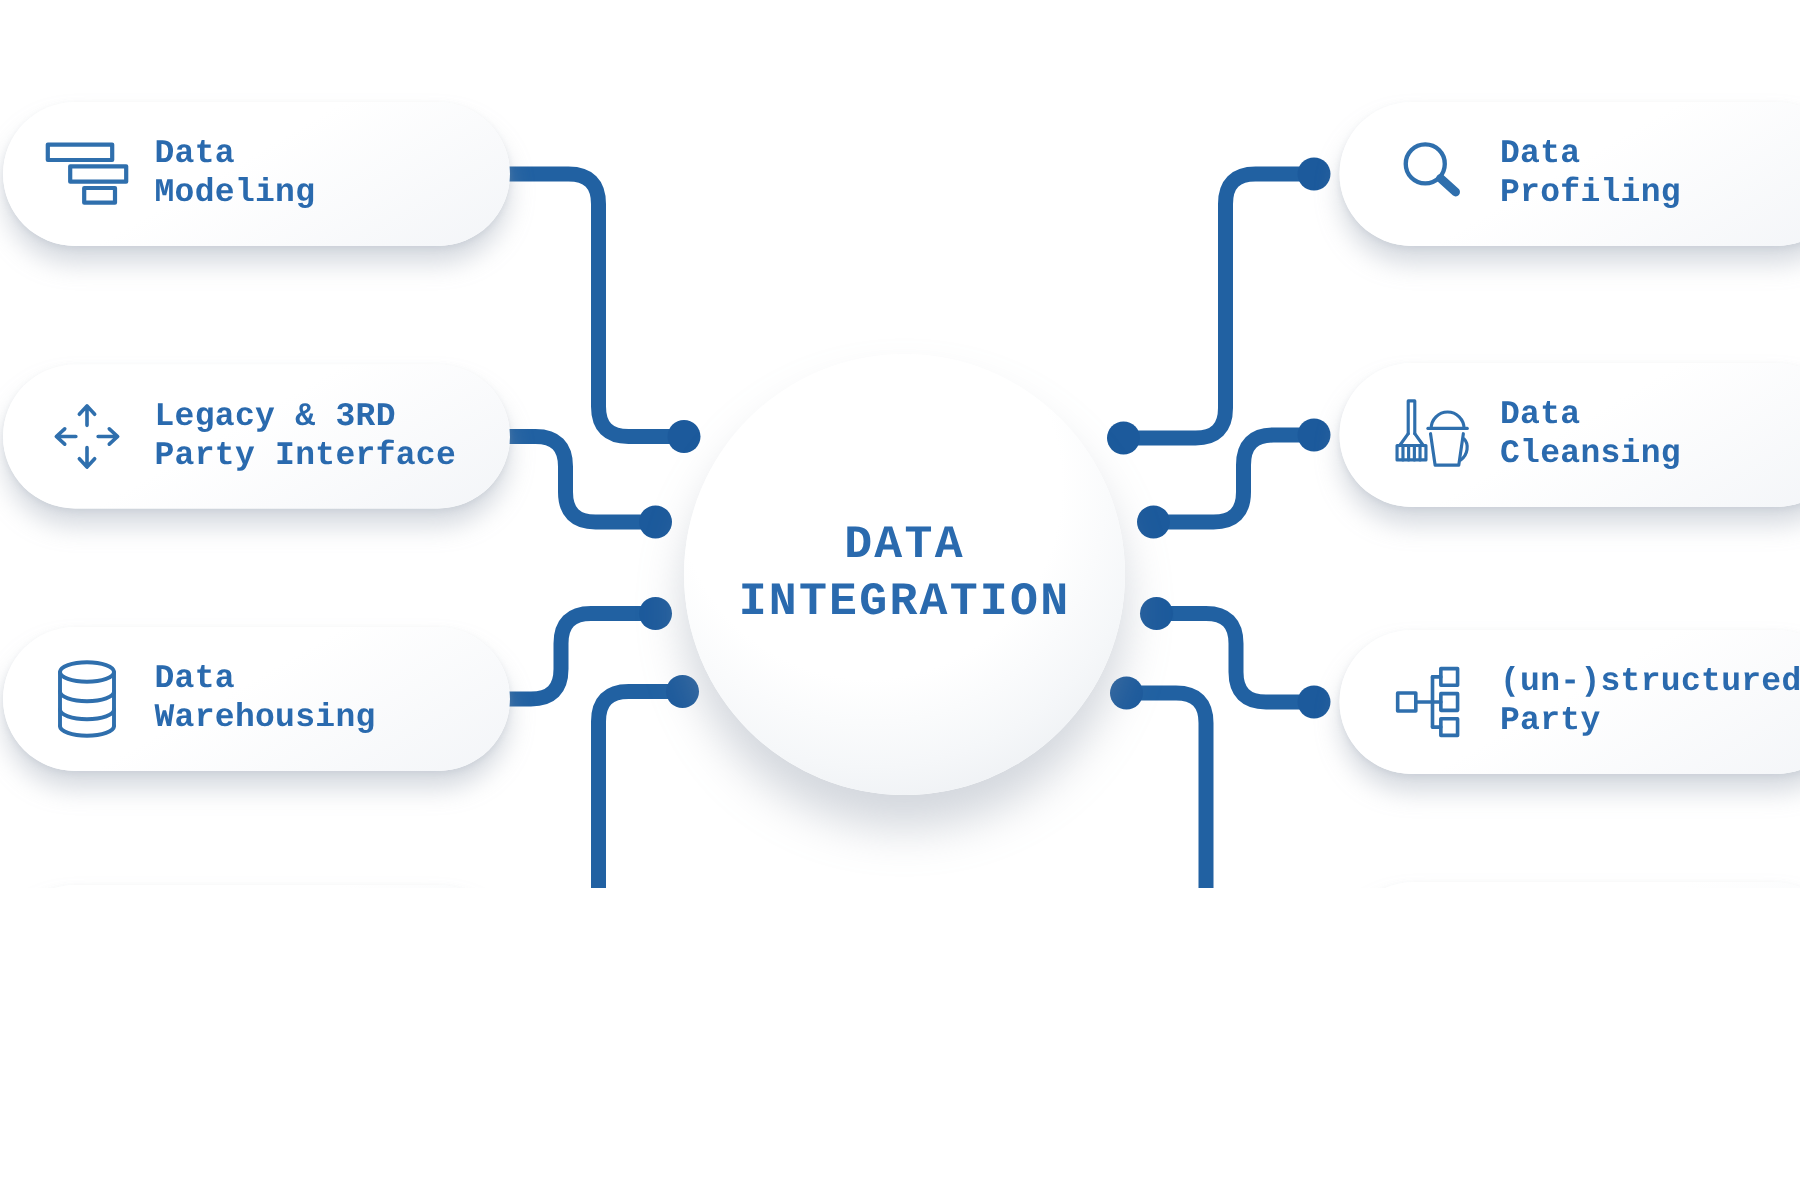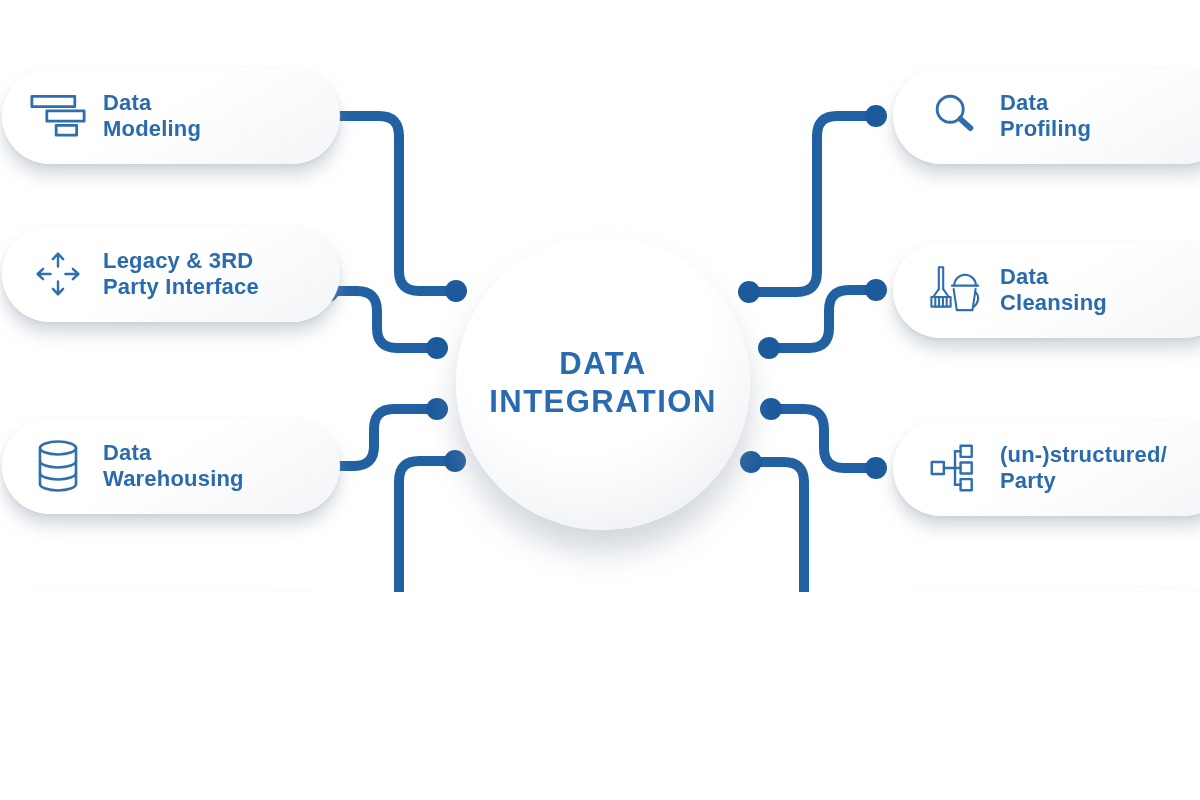--- a/index.html
+++ b/index.html
@@ -1,21 +1,21 @@
 <!DOCTYPE html>
 <html><head>
 <meta charset="utf-8">
 <style>
   html,body{margin:0;padding:0;background:#ffffff;}
   .stage{
     position:relative;
     width:1200px;height:592px;
     background:#ffffff;
     overflow:hidden;
-    font-family:Liberation Sans, sans-serif;
+    font-family:Liberation Mono, monospace;
   }
   .connectors{position:absolute;left:0;top:0;width:1200px;height:800px;}
   .pill{
     position:absolute;
     height:96px;
     border-radius:50px;
     background:linear-gradient(150deg,#ffffff 45%,#f3f5f8 100%);
     box-shadow:0 12px 16px rgba(150,160,175,.38), 0 2px 4px rgba(150,160,175,.20);
     display:flex;
     align-items:center;
@@ -99,21 +99,21 @@
           <rect x="2" y="2" width="46" height="11"></rect>
           <rect x="18" y="17.5" width="40" height="11"></rect>
           <rect x="28" y="33" width="22" height="10.5"></rect>
         </g>
       </svg>
     </span>
     <span class="label">Data
 Modeling</span>
   </div>
 
-  <div class="pill left" style="top:226px">
+  <div class="pill left" style="top:243px">
     <span class="iconbox">
       <svg width="52" height="52" viewBox="0 0 56 56">
         <g class="icon-stroke">
           <path d="M28 20 V7 M22.5 12 L28 6 L33.5 12"></path>
           <path d="M28 36 V49 M22.5 44 L28 50 L33.5 44"></path>
           <path d="M20 28 H7 M12 22.5 L6 28 L12 33.5"></path>
           <path d="M36 28 H49 M44 22.5 L50 28 L44 33.5"></path>
         </g>
       </svg>
     </span>

